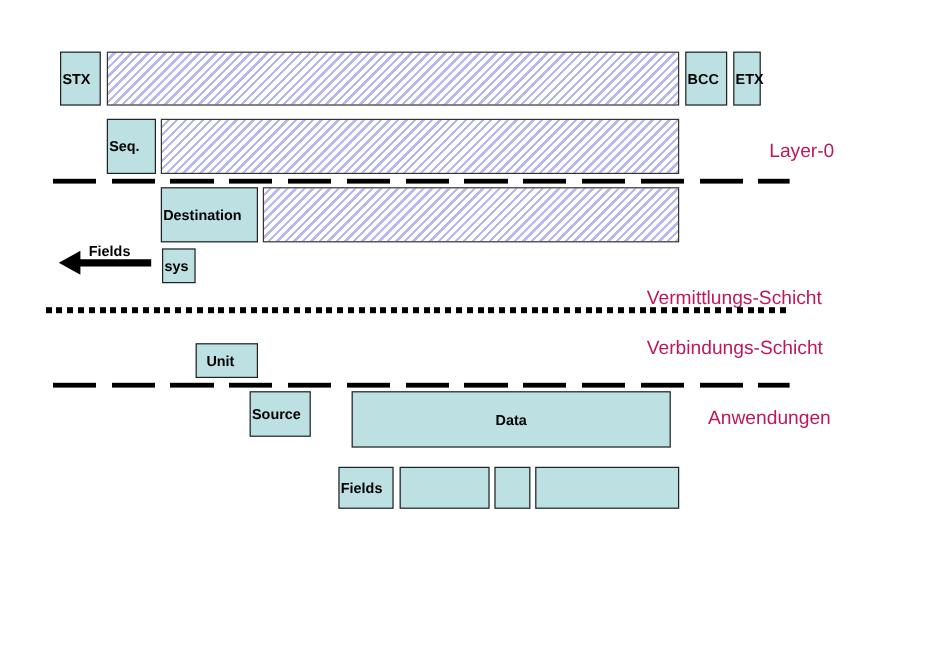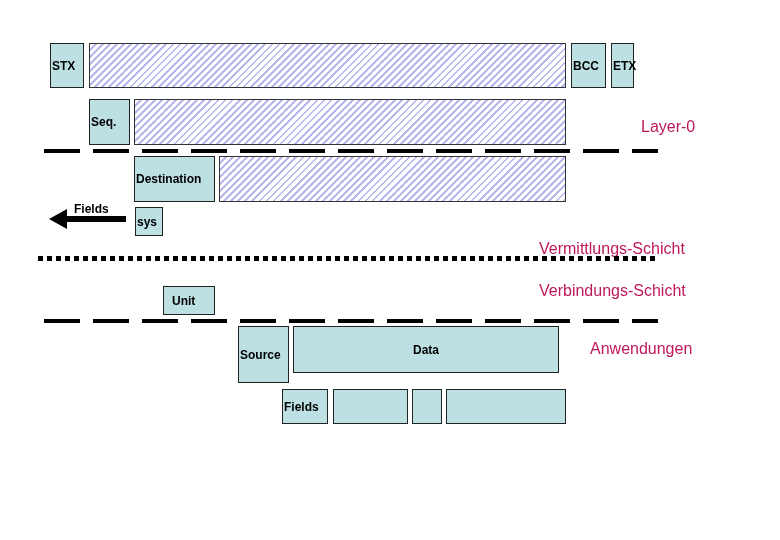--- a/index.html
+++ b/index.html
@@ -61,21 +61,21 @@
 <div class="dots" style="left:38px;top:256px;width:621px;"></div>
 
 <span class="layer" style="left:539px;top:282px;">Verbindungs-Schicht</span>
 
 <div class="box" style="left:163px;top:286px;width:52px;height:29px;text-align:right;">
   <span class="lbl" style="left:8px;">Unit</span>
 </div>
 
 <div class="dash" style="left:44px;top:319px;width:614px;"></div>
 
-<div class="box" style="left:238px;top:326px;width:51px;height:57px;padding-left:32px;">
+<div class="box" style="left:208px;top:326px;width:51px;height:38px;padding-left:32px;">
   <span class="lbl">Source</span>
 </div>
 <div class="box" style="left:293px;top:326px;width:266px;height:47px;">
   <span class="lbl center">Data</span>
 </div>
 
 <span class="layer" style="left:590px;top:340px;">Anwendungen</span>
 
 <div class="box" style="left:282px;top:389px;width:46px;height:35px;">
   <span class="lbl">Fields</span>

